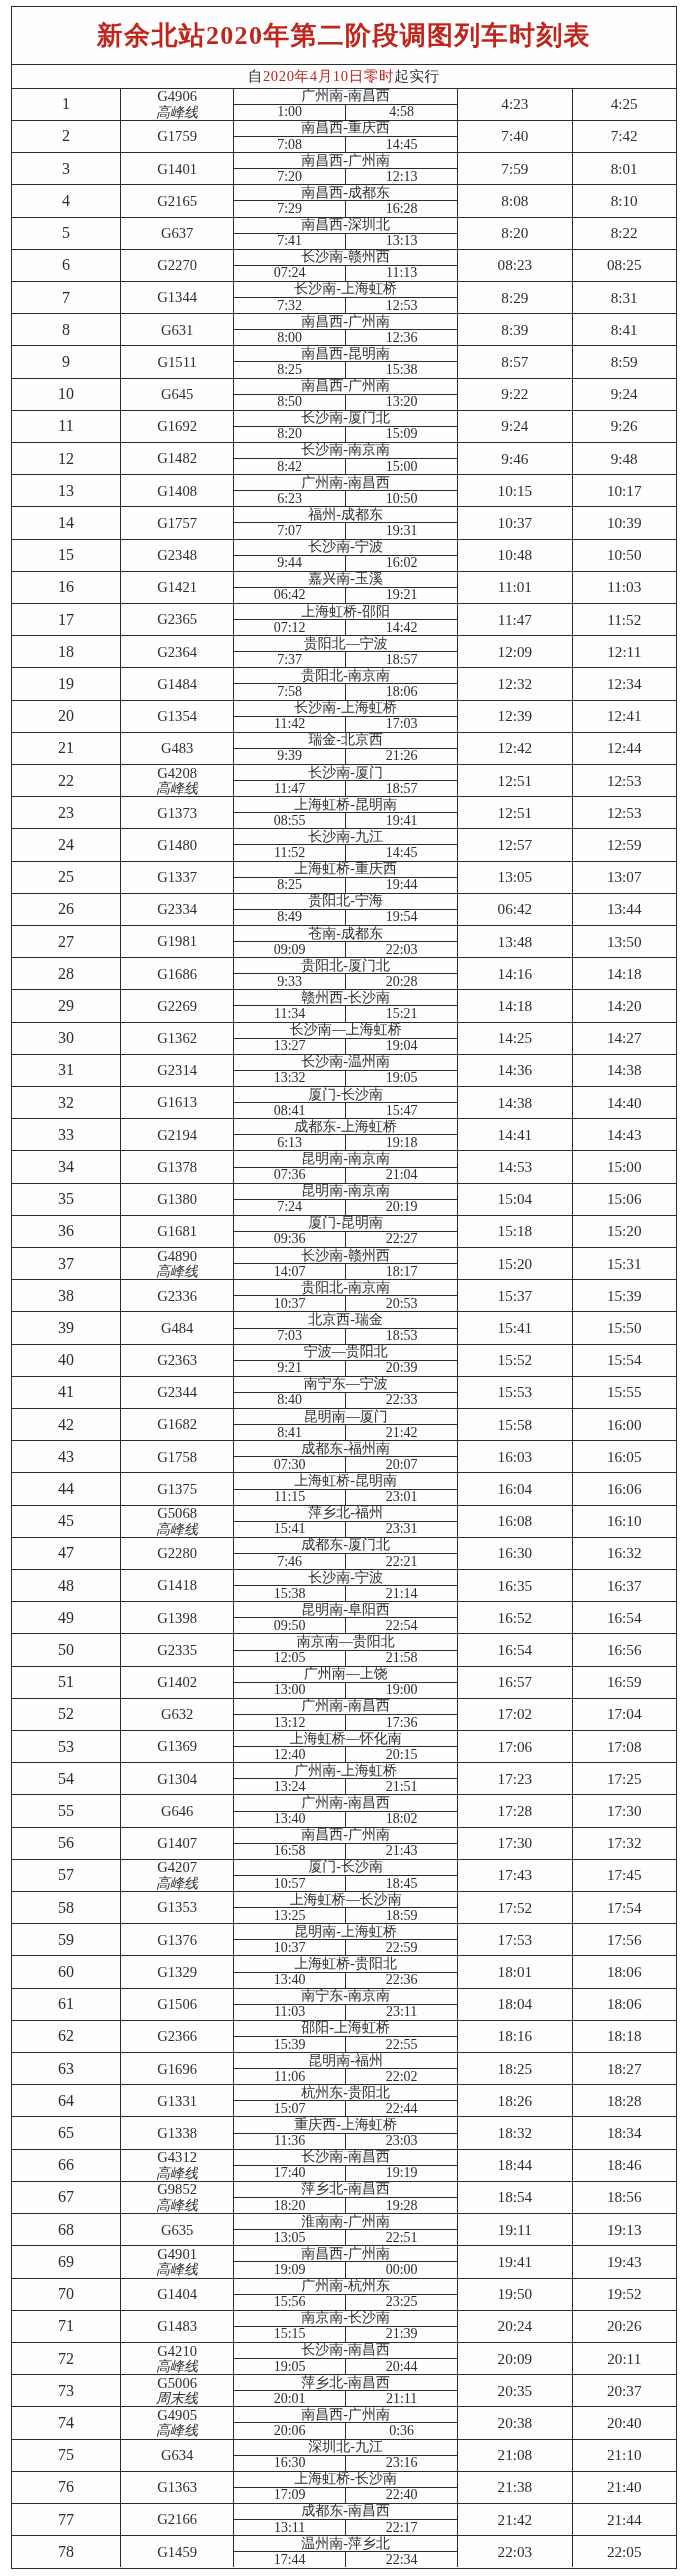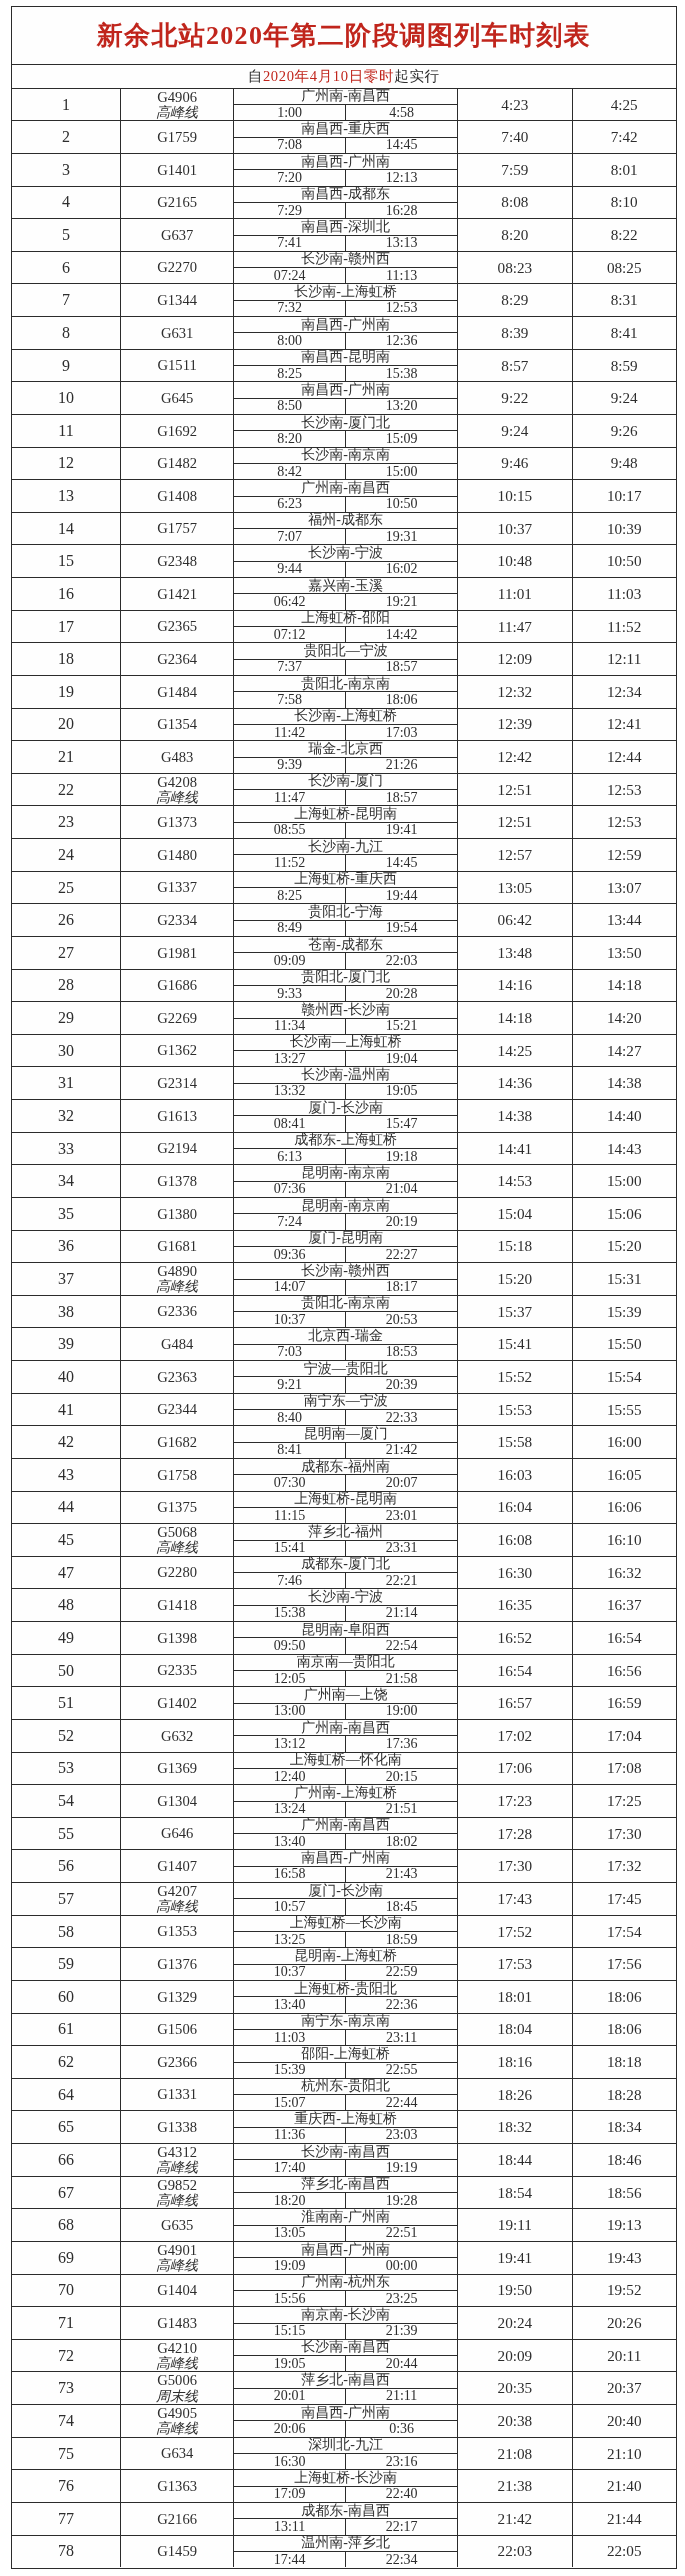--- a/index.html
+++ b/index.html
@@ -1097,20 +1097,36 @@
       <div class="route">邵阳-上海虹桥</div>
       <div class="times">
         <div class="t from">15:39</div>
         <div class="t to">22:55</div>
       </div>
     </div>
     <div class="cell w-arr tm">18:16</div>
     <div class="cell w-dep tm">18:18</div>
   </div>
 
+  <div class="row">
+    <div class="cell w-seq seq">63</div>
+    <div class="cell w-train train">
+      <div>G1696</div>
+
+    </div>
+    <div class="cell w-sec sec">
+      <div class="route">昆明南-福州</div>
+      <div class="times">
+        <div class="t from">11:06</div>
+        <div class="t to">22:02</div>
+      </div>
+    </div>
+    <div class="cell w-arr tm">18:25</div>
+    <div class="cell w-dep tm">18:27</div>
+  </div>
 
   <div class="row">
     <div class="cell w-seq seq">64</div>
     <div class="cell w-train train">
       <div>G1331</div>
 
     </div>
     <div class="cell w-sec sec">
       <div class="route">杭州东-贵阳北</div>
       <div class="times">

